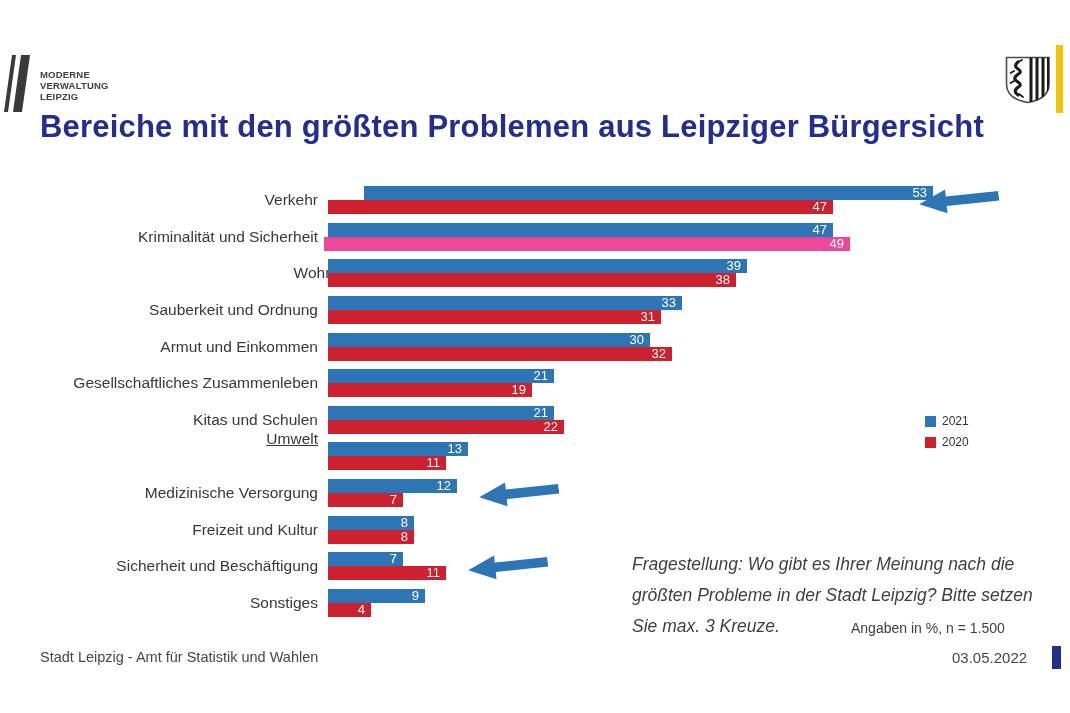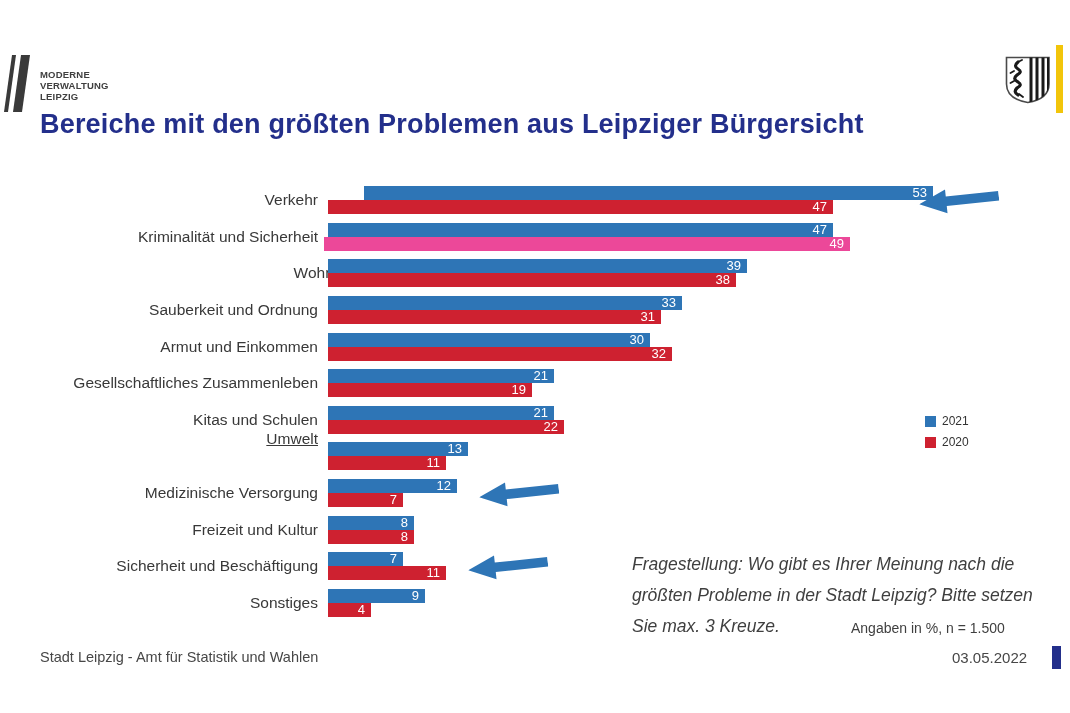--- a/index.html
+++ b/index.html
@@ -7,21 +7,21 @@
         font-family:"Liberation Sans","DejaVu Sans",sans-serif;}
 
   
   .logo{position:absolute;left:8px;top:55px;display:flex;align-items:center;}
   .logo-bars{display:flex;gap:5px;transform:skewX(-8deg);margin-right:14px;}
   .logo-bars .b1{display:block;width:4px;height:57px;background:#3a3a3a;}
   .logo-bars .b2{display:block;width:9px;height:57px;background:#3a3a3a;}
   .logo-text{font-size:9.5px;font-weight:bold;line-height:11px;color:#3f3f3f;letter-spacing:.2px;padding-top:3px;}
   .coa{position:absolute;left:1005px;top:56px;}
   .accent-bar{position:absolute;left:1056px;top:45px;width:7px;height:68px;}
-  .page-title{position:absolute;left:40px;top:109px;width:1030px;font-size:27px;font-weight:bold;letter-spacing:.2px;white-space:nowrap;}
+  .page-title{position:absolute;left:40px;top:109px;width:1030px;font-size:31px;font-weight:bold;letter-spacing:.2px;white-space:nowrap;}
 
   
   .chart{position:absolute;left:0;top:186px;width:1070px;height:440px;}
   .cat-label{position:absolute;left:0;width:318px;height:28px;line-height:28px;
              text-align:right;font-size:15.5px;color:#383838;white-space:nowrap;}
   .bar{position:absolute;height:14px;}
   .bar .val{position:absolute;right:6px;top:0;height:14px;line-height:14px;
             color:#ffffff;font-size:13px;}
   .arrow{position:absolute;transform:rotate(-6deg);}
 

